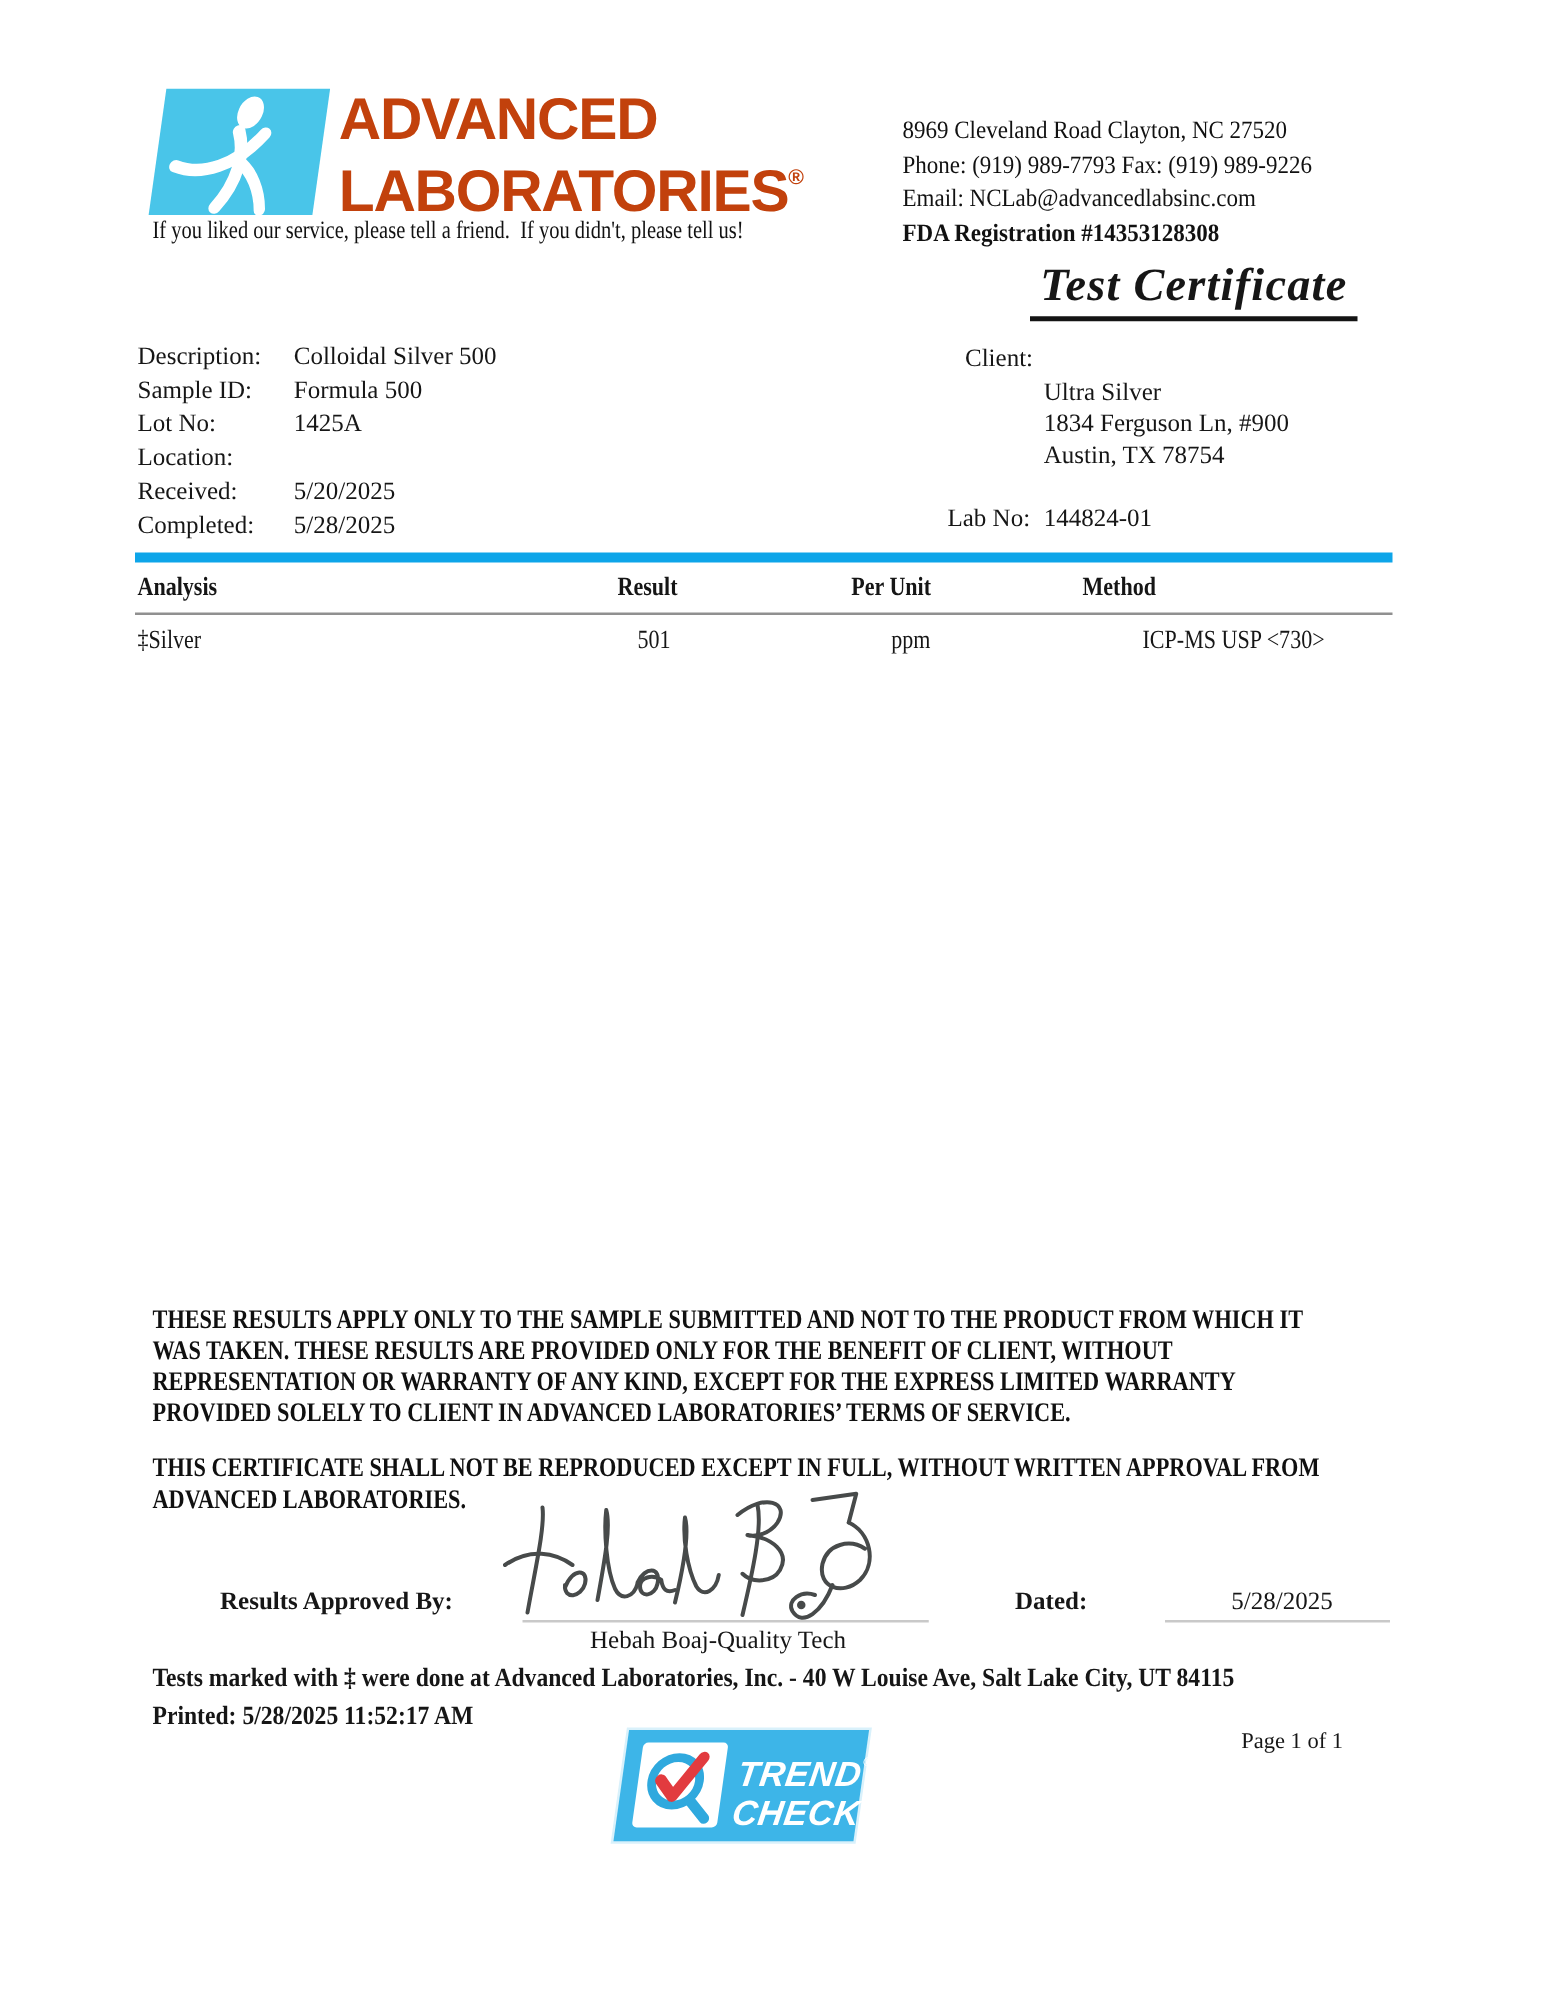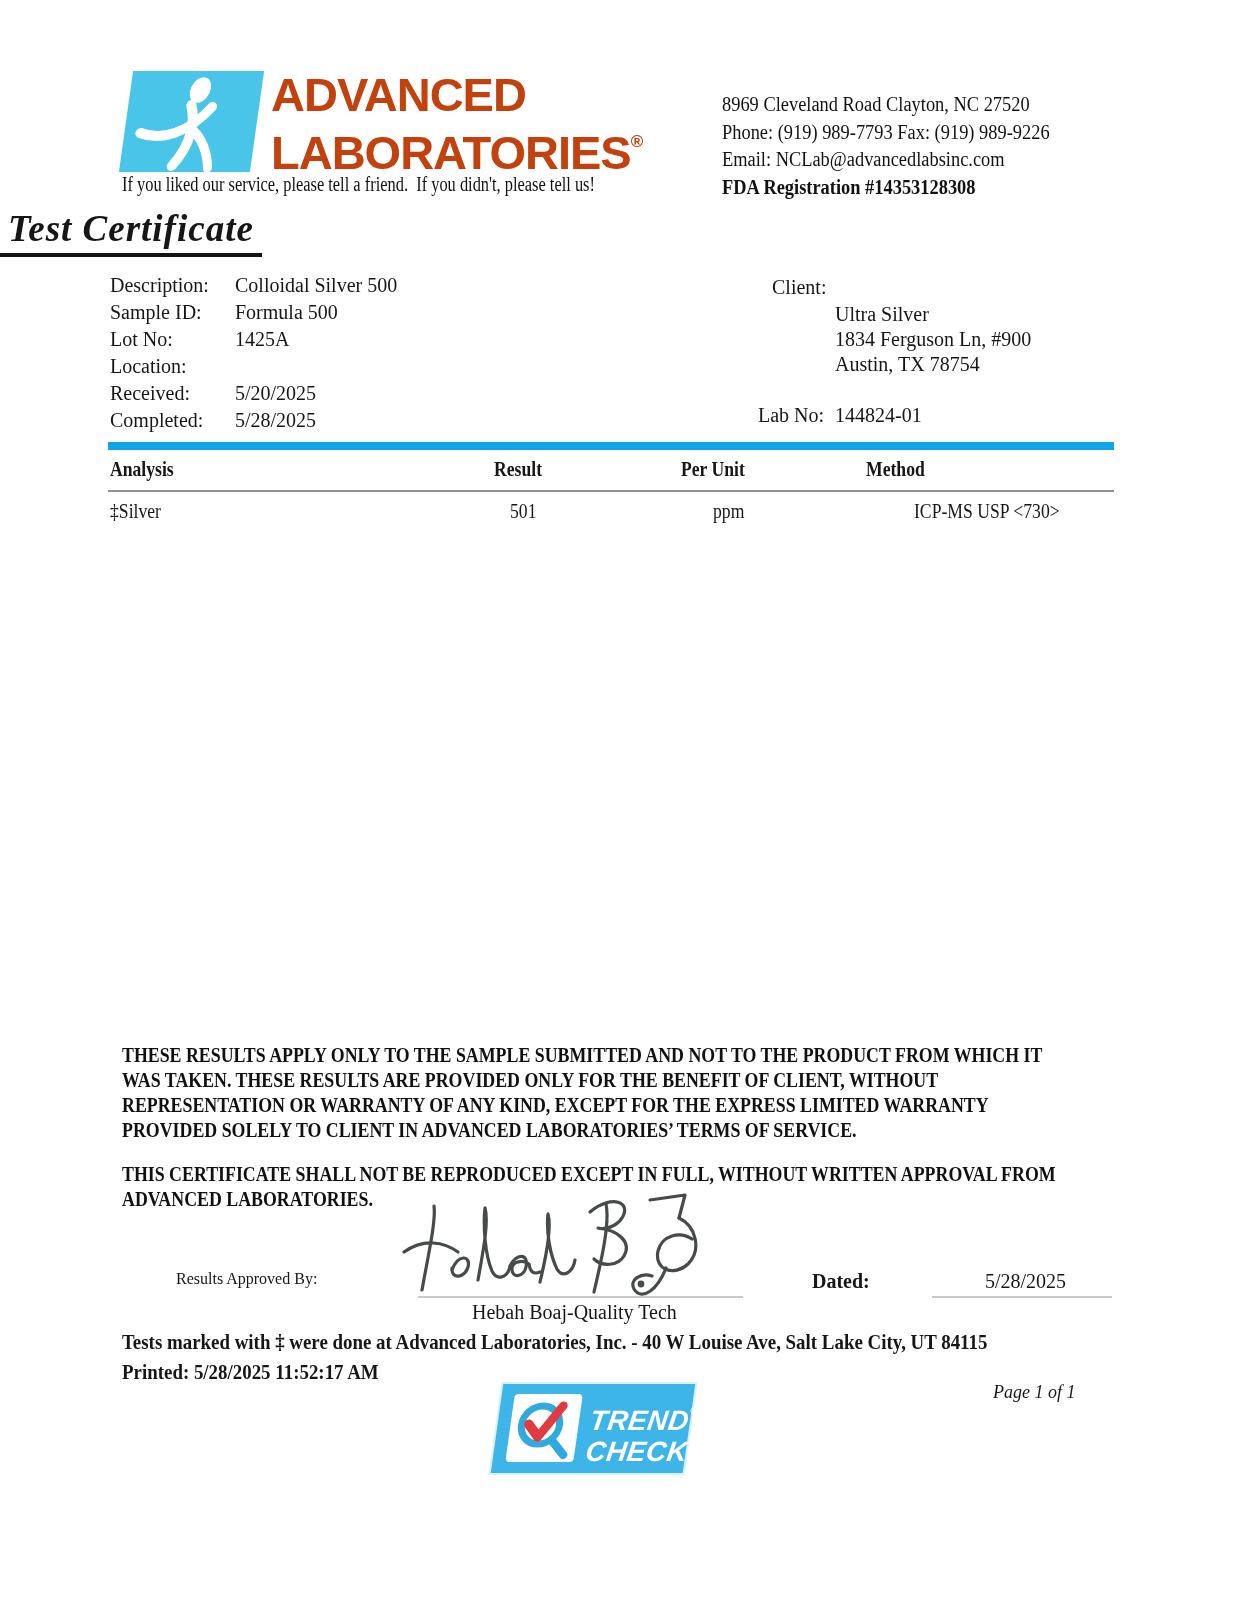--- a/index.html
+++ b/index.html
@@ -26,21 +26,21 @@
     left:122px; top:173px; font-size:20px; white-space:pre;
     transform:scaleX(0.82); transform-origin:0 0; color:#111;
   }
   .contact {
     left:722px; top:91px; font-size:20px; line-height:27.5px;
     transform:scaleX(0.92); transform-origin:0 0; white-space:nowrap; color:#111;
   }
   .contact .fda { font-weight:bold; }
 
   
-  .title-wrap { left:0; top:207px; width:1086px; text-align:left; }
+  .title-wrap { left:0; top:207px; width:1086px; text-align:right; }
   .doc-title {
     display:inline-block; font-size:37px; font-weight:bold; font-style:italic;
     letter-spacing:1px; border-bottom:4px solid #141414; padding:0 8px 3px 8px;
   }
 
   
   .sample-block { left:110px; top:272px; font-size:20px; line-height:27px; }
   .sample-row .lab { display:inline-block; width:125px; }
   .client-label { left:772px; top:276px; font-size:20px; }
   .client-name  { left:835px; top:303px; font-size:20px; }
@@ -64,38 +64,38 @@
 
   
   .legal {
     font-weight:bold; font-size:21.5px; line-height:25px; width:1160px;
     transform:scaleX(0.83); transform-origin:0 0; color:#101010;
   }
   .legal1 { left:122px; top:1043px; }
   .legal2 { left:122px; top:1162px; }
 
   
-  .approved-label { left:176px; top:1270px; font-size:16px; font-weight:normal; }
+  .approved-label { left:176px; top:1270px; font-size:20px; font-weight:bold; }
   .dated-label    { left:812px; top:1270px; font-size:20px; font-weight:bold; }
   .dated-value    { left:985px; top:1270px; font-size:20px; }
   .sig-line   { left:418px; top:1296px; width:325px; height:2px; background:#c9c9c9; }
   .dated-line { left:932px; top:1296px; width:180px; height:2px; background:#c9c9c9; }
   .signer-name { left:472px; top:1301px; font-size:20px; }
   .signature-svg { left:398px; top:1190px; }
 
   
   .tests-note {
     left:122px; top:1330px; font-size:21px; font-weight:bold; white-space:nowrap;
     transform:scaleX(0.9); transform-origin:0 0;
   }
   .printed-note {
     left:122px; top:1360px; font-size:21px; font-weight:bold; white-space:nowrap;
     transform:scaleX(0.9); transform-origin:0 0;
   }
-  .page-num { left:993px; top:1382px; font-size:18px;font-style:italic; }
+  .page-num { left:993px; top:1382px; font-size:18px; }
 
   
   .trend-badge {
     left:497px; top:1384px; width:192px; height:89px;
     background:#3db5e8; transform:skewX(-8deg);
     box-shadow:0 0 0 2px #d9f1fb;
   }
   .trend-panel {
     position:absolute; left:13px; top:10px; width:68px; height:68px;
     background:#ffffff; border-radius:4px;

